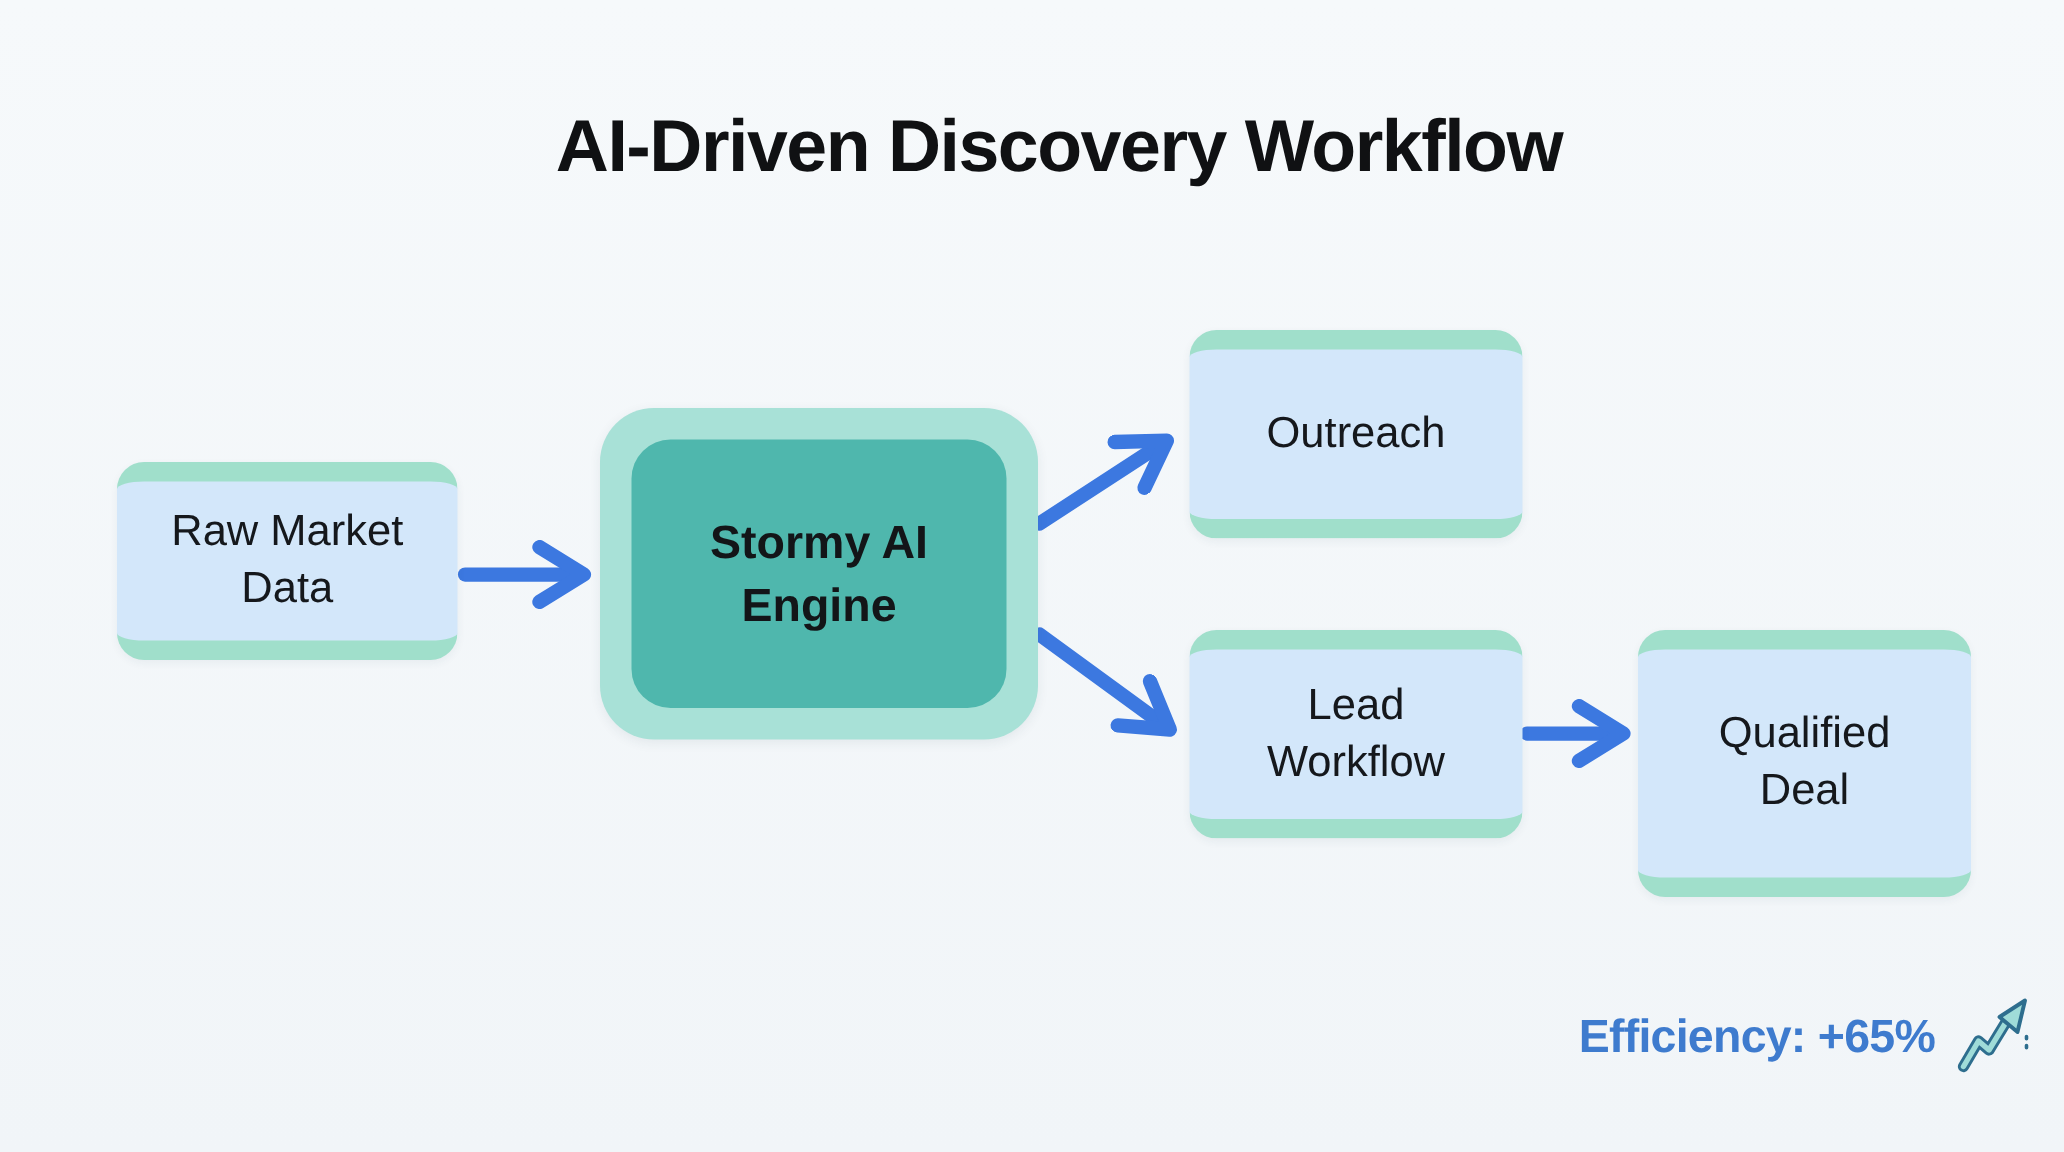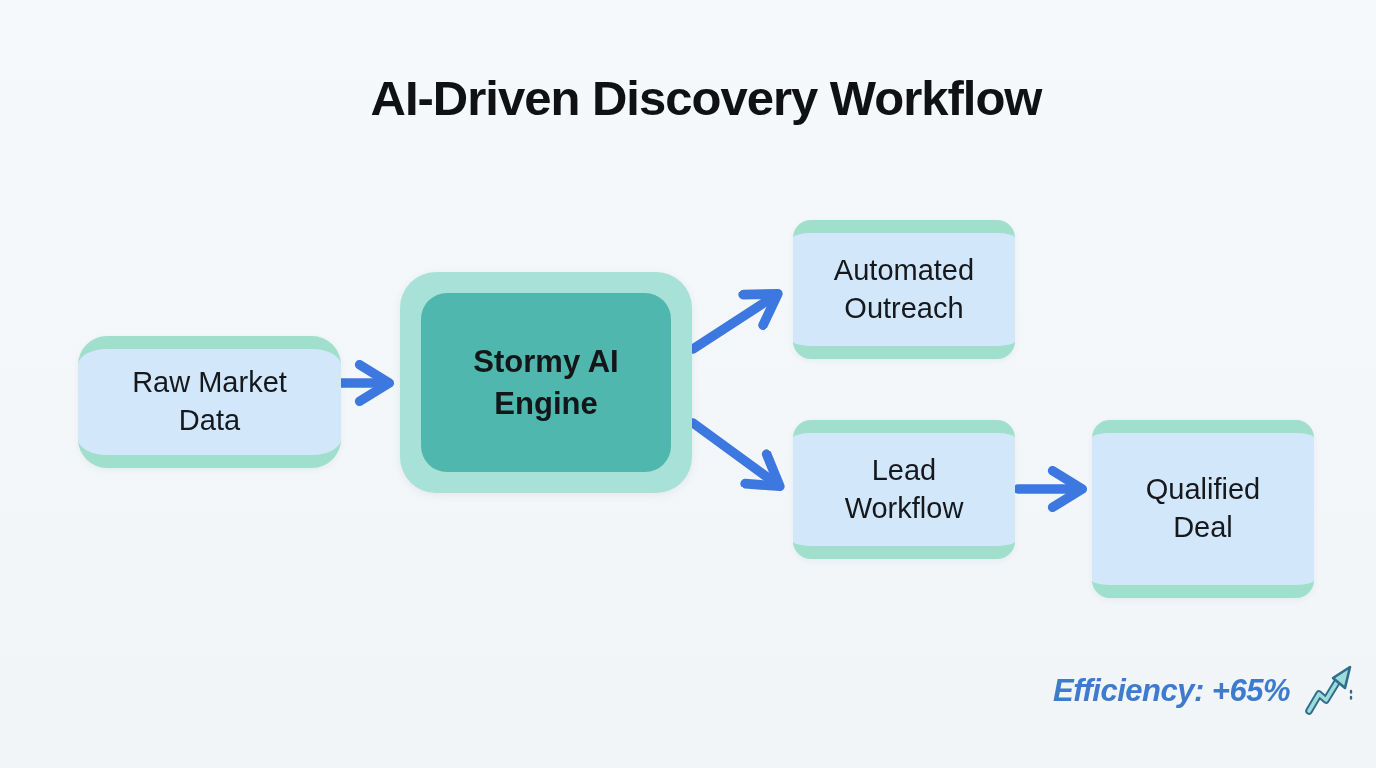--- a/index.html
+++ b/index.html
@@ -61,28 +61,28 @@
     border-radius:26px;
     display:flex;flex-direction:column;
     align-items:center;justify-content:center;
     text-align:left;
     font-size:31px;
     font-weight:700;
     line-height:1.35;
     color:#131518;
   }
   .engine-inner span{display:block;}
-  .node-raw{left:78px;top:336px;width:263px;height:132px;border-radius:29px;}
+  .node-raw{left:78px;top:308px;width:227px;height:132px;}
   .node-outreach{left:793px;top:220px;width:222px;height:139px;}
   .node-lead{left:793px;top:420px;width:222px;height:139px;}
   .node-qualified{left:1092px;top:420px;width:222px;height:178px;}
   .footer{
     position:absolute;
     right:56px;top:662px;
-    display:flex;align-items:center;gap:12px;font-style:italic;
+    display:flex;align-items:center;gap:12px;
   }
   .efficiency{
     font-size:31px;
     font-weight:700;
     letter-spacing:-0.5px;
     color:var(--efficiency-text,#3e7bce);
   }
   .trend-icon{display:block;}
 </style>
 </head>
@@ -112,21 +112,20 @@
   </div>
 
   <div class="engine">
     <div class="engine-inner">
       <span>Stormy AI</span>
       <span>Engine</span>
     </div>
   </div>
 
   <div class="node node-outreach">
-    <span>Automated</span>
     <span>Outreach</span>
   </div>
 
   <div class="node node-lead">
     <span>Lead</span>
     <span>Workflow</span>
   </div>
 
   <div class="node node-qualified">
     <span>Qualified</span>

